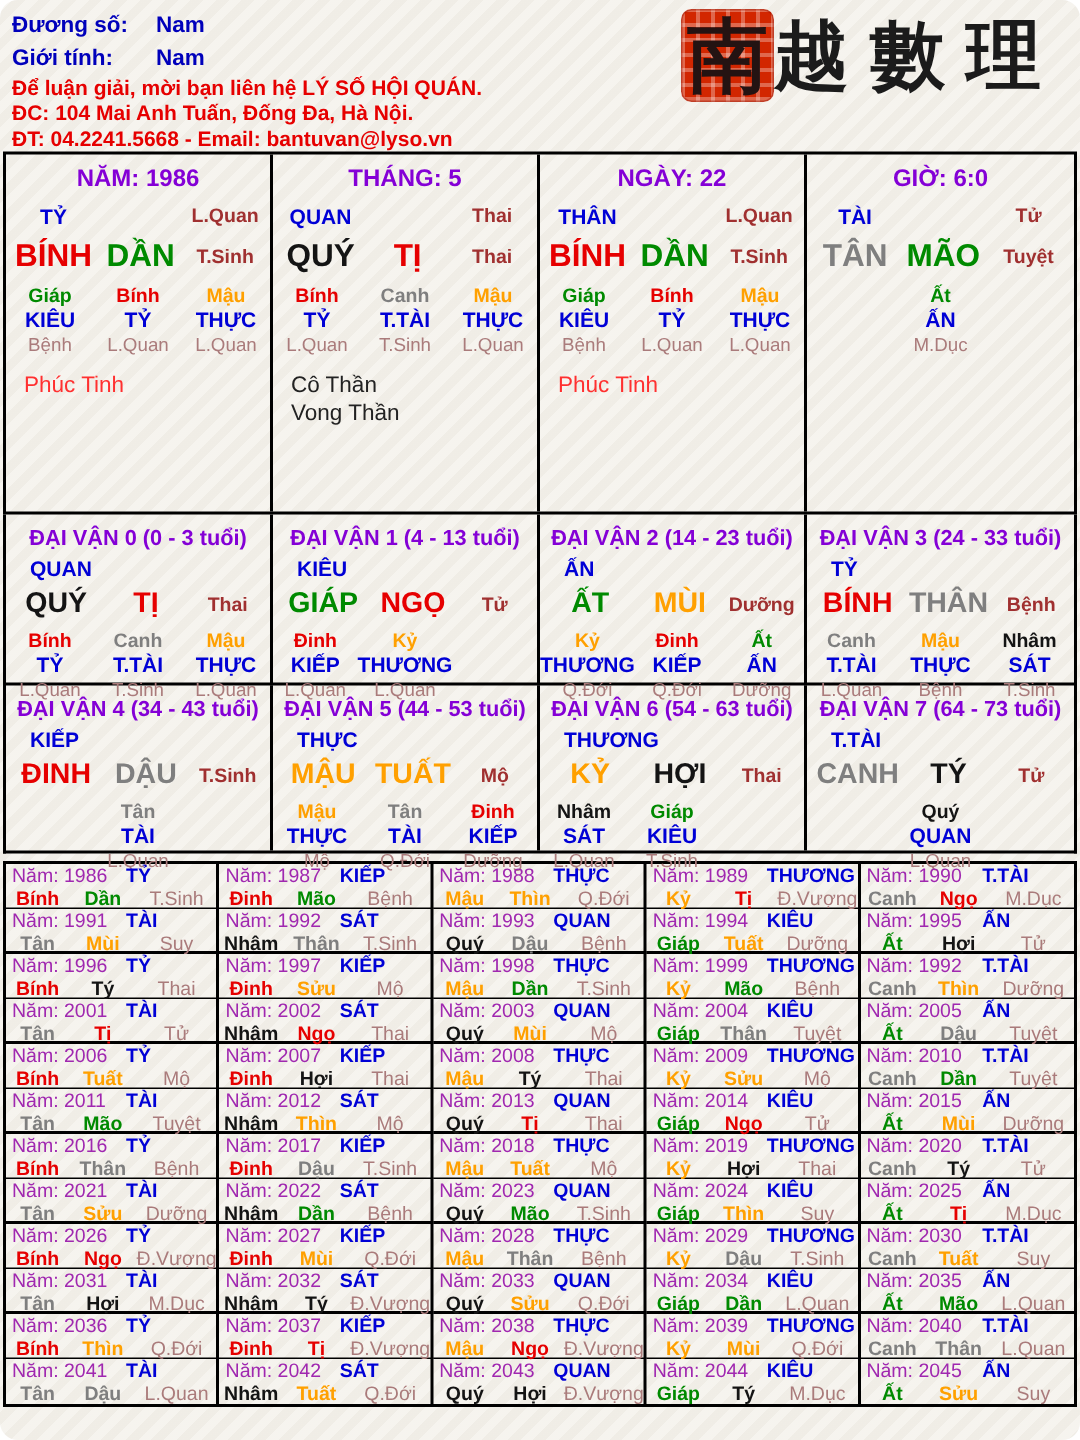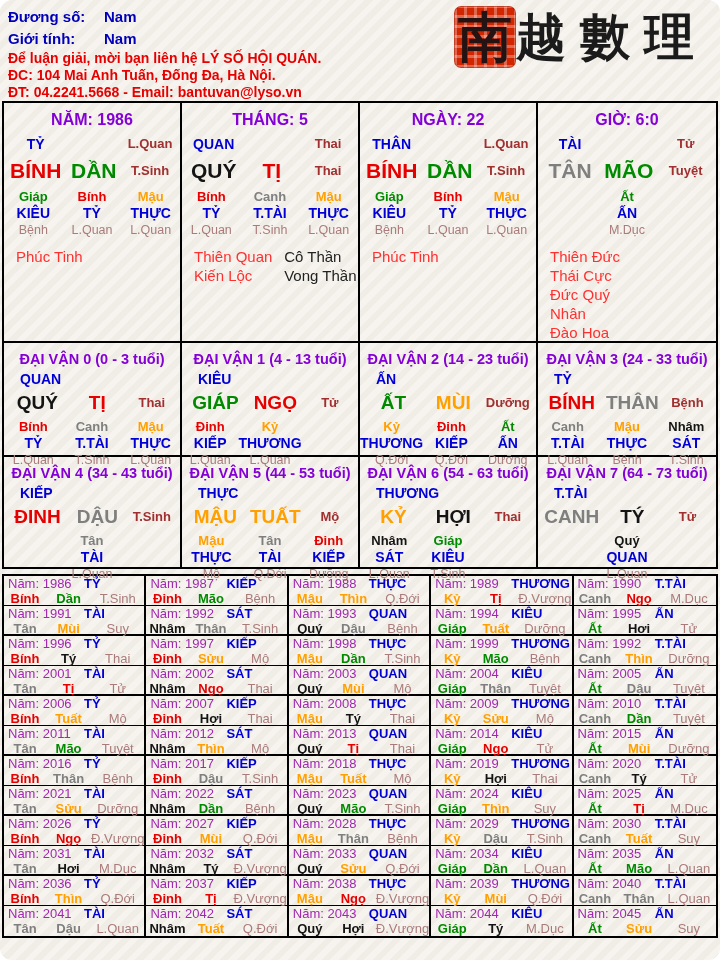--- a/index.html
+++ b/index.html
@@ -155,24 +155,20 @@
             <div class="hgod">T.TÀI</div>
             <div class="hstage">T.Sinh</div>
           </div>
           <div class="hcell">
             <div class="hstem c-orange">Mậu</div>
             <div class="hgod">THỰC</div>
             <div class="hstage">L.Quan</div>
           </div>
         </div>
     <div class="stars">
-      <div class="stars-red">
-            <div class="sline">Thiên Quan</div>
-            <div class="sline">Kiến Lộc</div>
-          </div>
       <div class="stars-black">
             <div class="sline">Cô Thần</div>
             <div class="sline">Vong Thần</div>
           </div>
     </div>
   </div>
 
   <div class="pillar">
     <div class="ptitle">NGÀY: 22</div>
     <div class="prow3 r1">
@@ -225,26 +221,20 @@
     <div class="hidden3">
           <div class="hcell"></div>
           <div class="hcell">
             <div class="hstem c-green">Ất</div>
             <div class="hgod">ẤN</div>
             <div class="hstage">M.Dục</div>
           </div>
           <div class="hcell"></div>
         </div>
     <div class="stars">
-      <div class="stars-red">
-            <div class="sline">Thiên Đức</div>
-            <div class="sline">Thái Cực</div>
-            <div class="sline">Đức Quý Nhân</div>
-            <div class="sline">Đào Hoa</div>
-          </div>
       <div class="stars-black"></div>
     </div>
   </div>
 </section>
   <section class="dvgrid" id="daivan">
   <div class="dvcell">
     <div class="dvtitle">ĐẠI VẬN 0 (0 - 3 tuổi)</div>
     <div class="dvgod god">QUAN</div>
     <div class="dvrow">
       <span class="dvname c-black">QUÝ</span>

